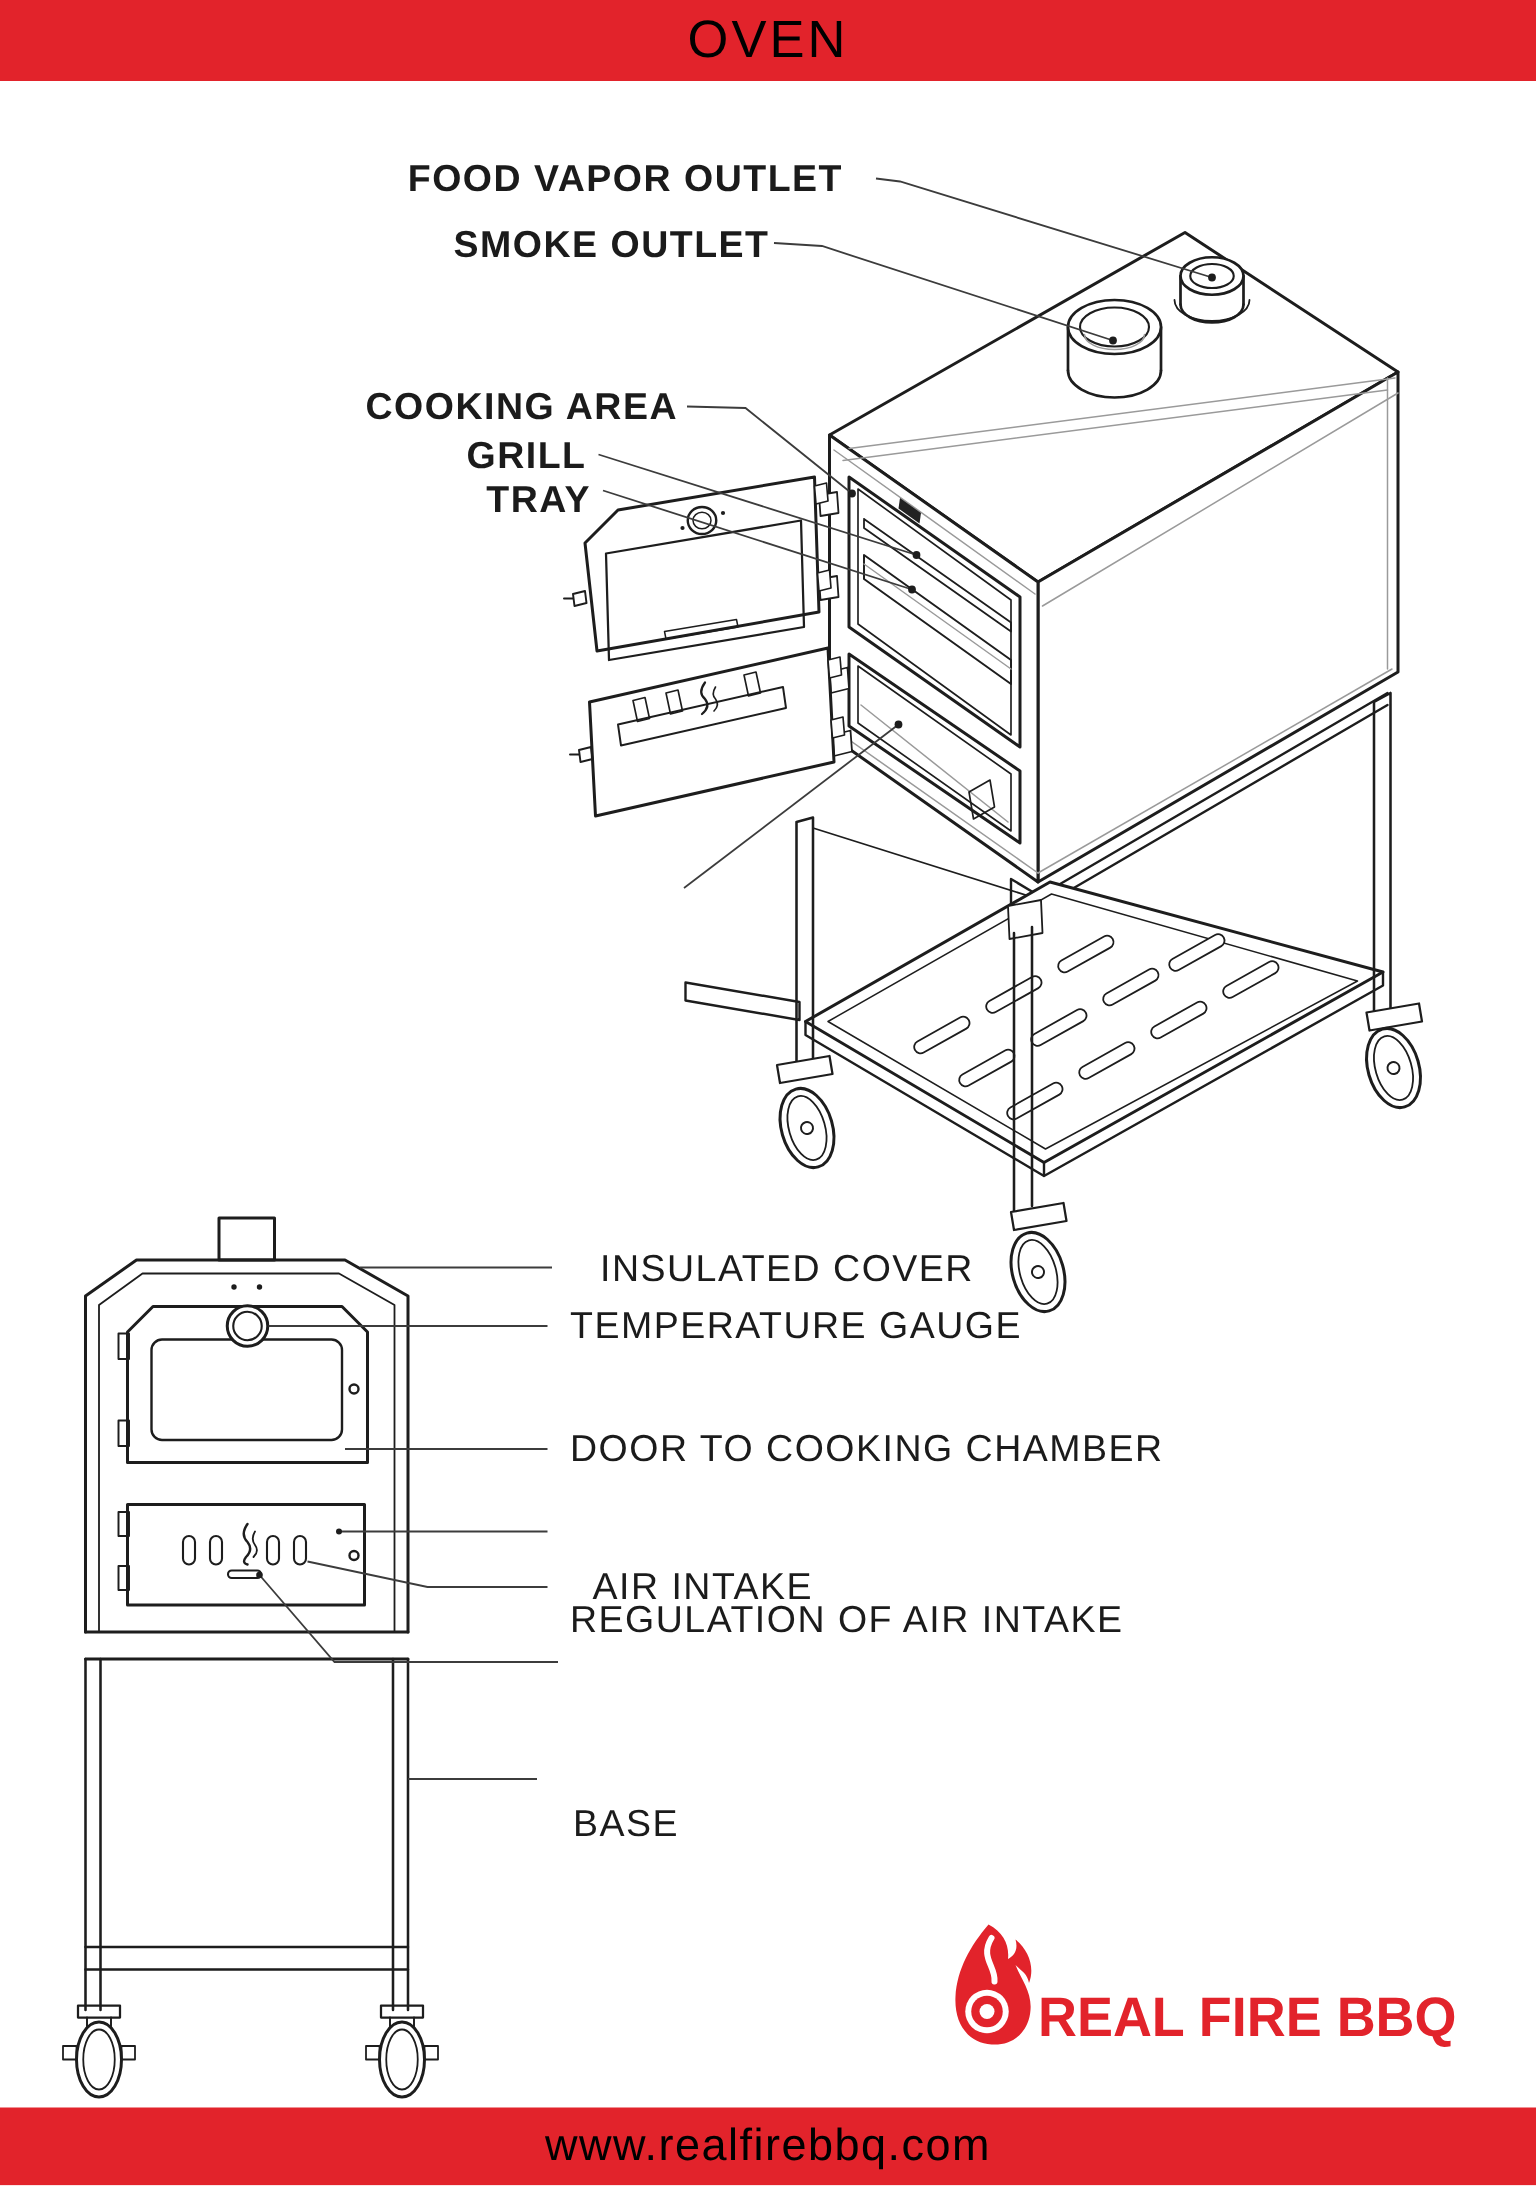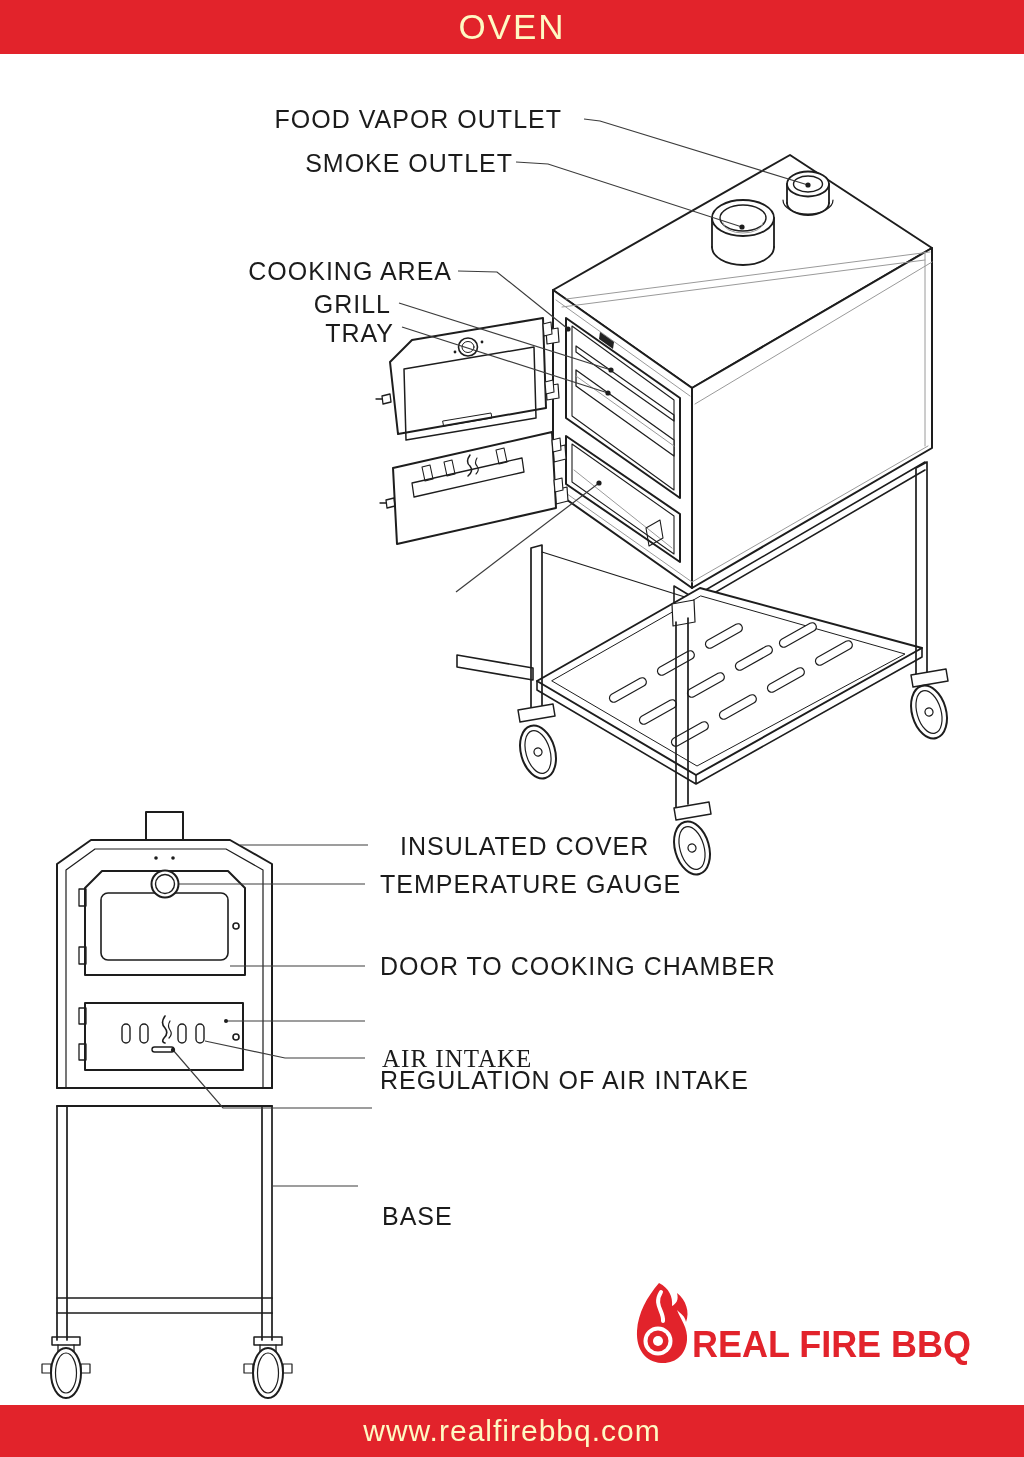--- a/index.html
+++ b/index.html
@@ -1,23 +1,23 @@
 <!DOCTYPE html>
 <html><head>
 <meta charset="utf-8">
 <style>
   html,body{margin:0;padding:0;background:#ffffff;}
   .page{position:relative;width:1024px;height:1457px;background:#ffffff;overflow:hidden;
         font-family:"Liberation Sans", sans-serif;}
-  .banner{position:absolute;left:0;width:1024px;background:#e2232b;color:#fef9c3;text-align:center;}
+  .banner{position:absolute;left:0;width:1024px;background:#e2232b;color:#000000;text-align:center;}
   .banner-top{top:0;height:54px;line-height:54px;font-size:35px;letter-spacing:2px;}
   .banner-bottom{top:1405px;height:52px;line-height:52px;font-size:30px;letter-spacing:1px;}
   .art{position:absolute;left:0;top:0;width:1024px;height:1457px;}
   .lbl{position:absolute;color:#1b1b1b;font-size:25px;letter-spacing:1px;line-height:1.1;white-space:nowrap;}
-  .lbl.r{text-align:center;}
+  .lbl.r{text-align:center;font-weight:bold;}
 </style>
 </head>
 <body>
 
 <div class="page">
 
   <div class="banner banner-top">
     <span>OVEN</span>
   </div>
 
@@ -289,21 +289,21 @@
 
   <div class="lbl r" style="right:462px;top:106px;">FOOD VAPOR OUTLET</div>
   <div class="lbl r" style="right:511px;top:150px;">SMOKE OUTLET</div>
   <div class="lbl r" style="right:572px;top:258px;">COOKING AREA</div>
   <div class="lbl r" style="right:633px;top:291px;">GRILL</div>
   <div class="lbl r" style="right:630px;top:320px;">TRAY</div>
 
   <div class="lbl" style="left:380px;top:833px;margin-left:20px;">INSULATED COVER</div>
   <div class="lbl" style="left:380px;top:953px;">DOOR TO COOKING CHAMBER</div>
   <div class="lbl" style="left:380px;top:871px;">TEMPERATURE GAUGE</div>
-  <div class="lbl" style="left:382px;top:1045px;font-family:Liberation Serif, serif;">AIR INTAKE</div>
+  <div class="lbl" style="left:395px;top:1045px;">AIR INTAKE</div>
   <div class="lbl" style="left:380px;top:1067px;">REGULATION OF AIR INTAKE</div>
   <div class="lbl" style="left:382px;top:1173px;margin-top:30px;">BASE</div>
 
   <div class="banner banner-bottom">
     <span>www.realfirebbq.com</span>
   </div>
 
 </div>
 
 </body></html>

